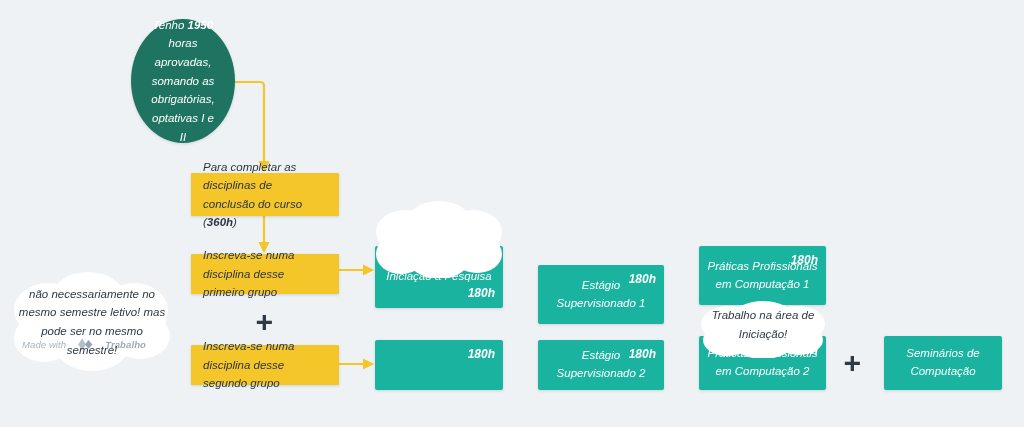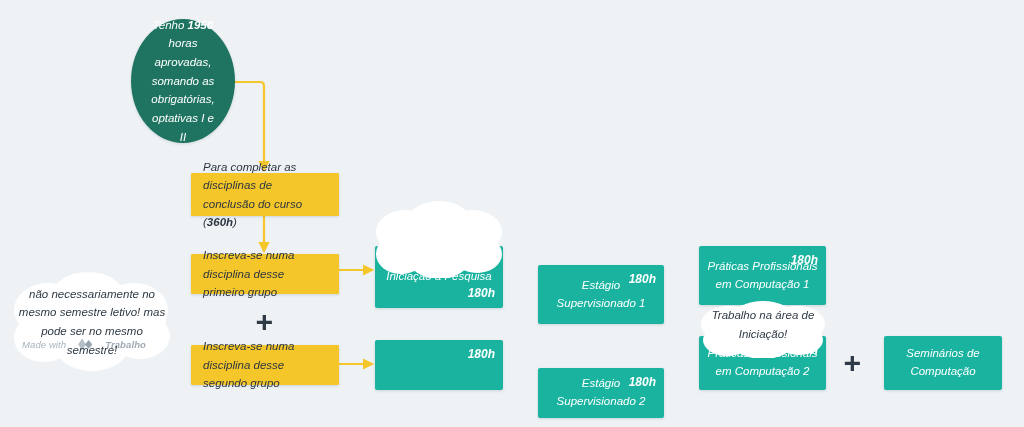--- a/index.html
+++ b/index.html
@@ -194,21 +194,21 @@
 
   <div class="node teal" style="left:375px; top:340px; width:128px; height:50px;">
     <div class="hours">180h</div>
   </div>
 
   <div class="node teal" style="left:538px; top:246px; width:126px; height:59px;margin-top:19px;">
     <div class="label">Estágio Supervisionado 1</div>
     <div class="hours">180h</div>
   </div>
 
-  <div class="node teal" style="left:538px; top:340px; width:126px; height:50px;margin-top:28px;">
+  <div class="node teal" style="left:538px; top:340px; width:126px; height:50px;">
     <div class="label">Estágio Supervisionado 2</div>
     <div class="hours">180h</div>
   </div>
 
   <div class="node teal" style="left:699px; top:246px; width:127px; height:59px;">
     <div class="label">Práticas Profissionais em Computação 1</div>
     <div class="hours">180h</div>
   </div>
 
   <div class="node teal" style="left:699px; top:336px; width:127px; height:54px;">

